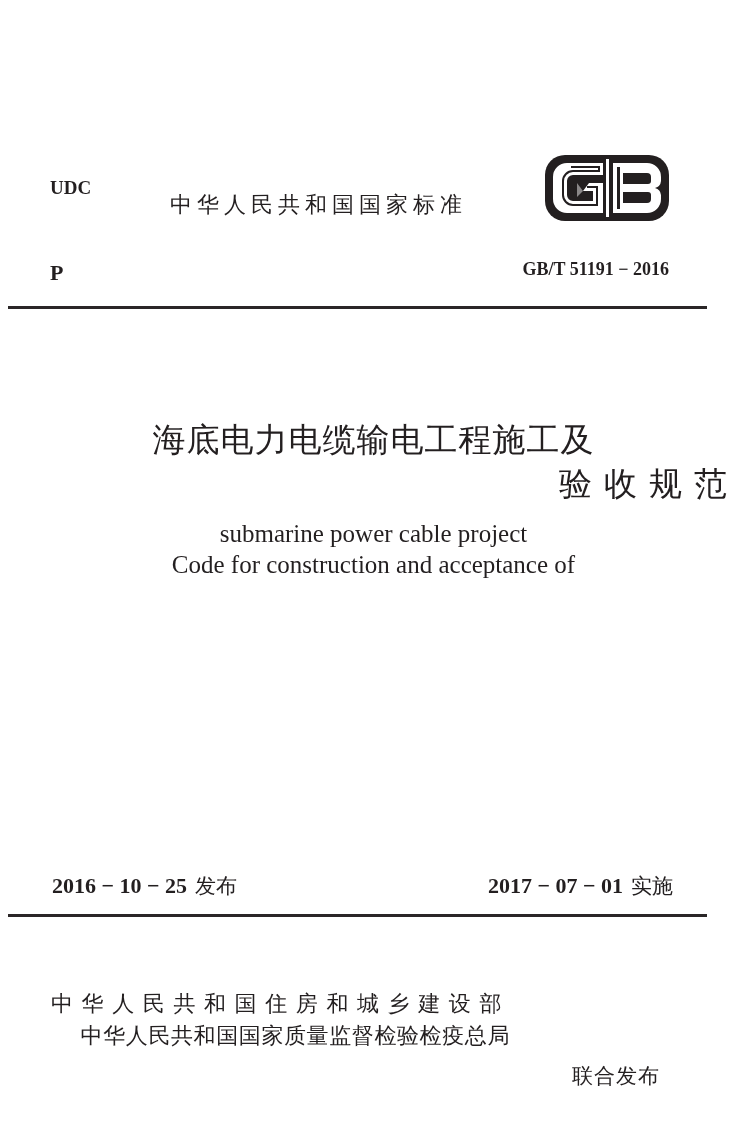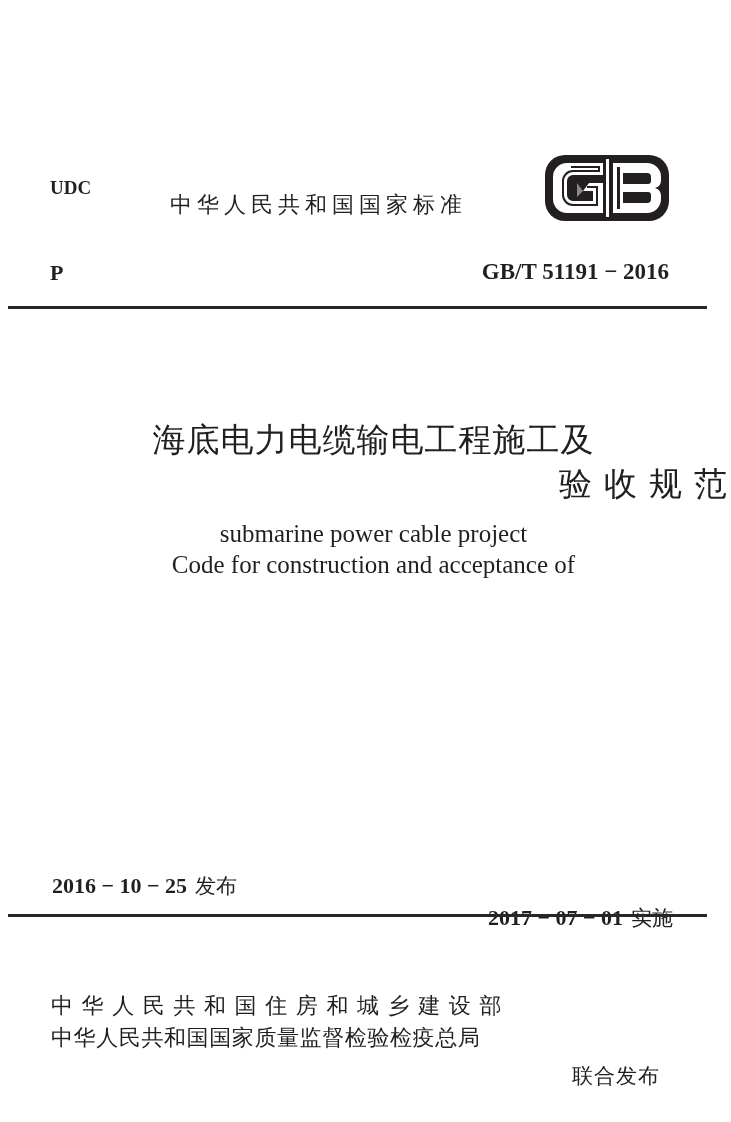--- a/index.html
+++ b/index.html
@@ -17,21 +17,22 @@
     .abs { position: absolute; }
     .serif-bold {
       font-family: "Liberation Serif", "DejaVu Serif", serif;
       font-weight: bold;
     }
     .serif {
       font-family: "Liberation Serif", "DejaVu Serif", serif;
       padding-left: 8px;
     }
     .sans {
-      font-family: Liberation Serif, serif;
+      font-family: Liberation Mono, monospace;
+      text-align: right;
     }
     #udc {
       left: 50px; top: 129px;
       font-size: 19px;
       letter-spacing: 0px;
       margin-top: 48px;
     }
     #national-standard {
       left: 170px; top: 190px;
       font-size: 22px;
@@ -41,21 +42,21 @@
     #gb-logo {
       left: 543px; top: 153px;
       width: 128px; height: 70px;
     }
     #classification {
       left: 50px; top: 260px;
       font-size: 22px;
     }
     #std-number {
       right: 62px; top: 259px;
-      font-size: 23px;
+      font-size: 18px;
       white-space: nowrap;
     }
     .rule {
       left: 8px;
       width: 699px;
       height: 3px;
       background: #2a2627;
     }
     #rule-top { top: 306px; }
     #rule-bottom { top: 914px; }
@@ -80,21 +81,21 @@
       font-size: 25px;
       line-height: 31px;
     }
 
     #date-issue {
       left: 52px; top: 872px;
       font-size: 22px;
       white-space: nowrap;
     }
     #date-impl {
-      right: 58px; top: 904px;
+      right: 58px; top: 872px;
       font-size: 22px;
       white-space: nowrap;
     }
     .date-label {
       font-family: "DejaVu Sans", "Liberation Sans", sans-serif;
       font-weight: normal;
       font-size: 21px;
       margin-left: 8px;
     }
 

